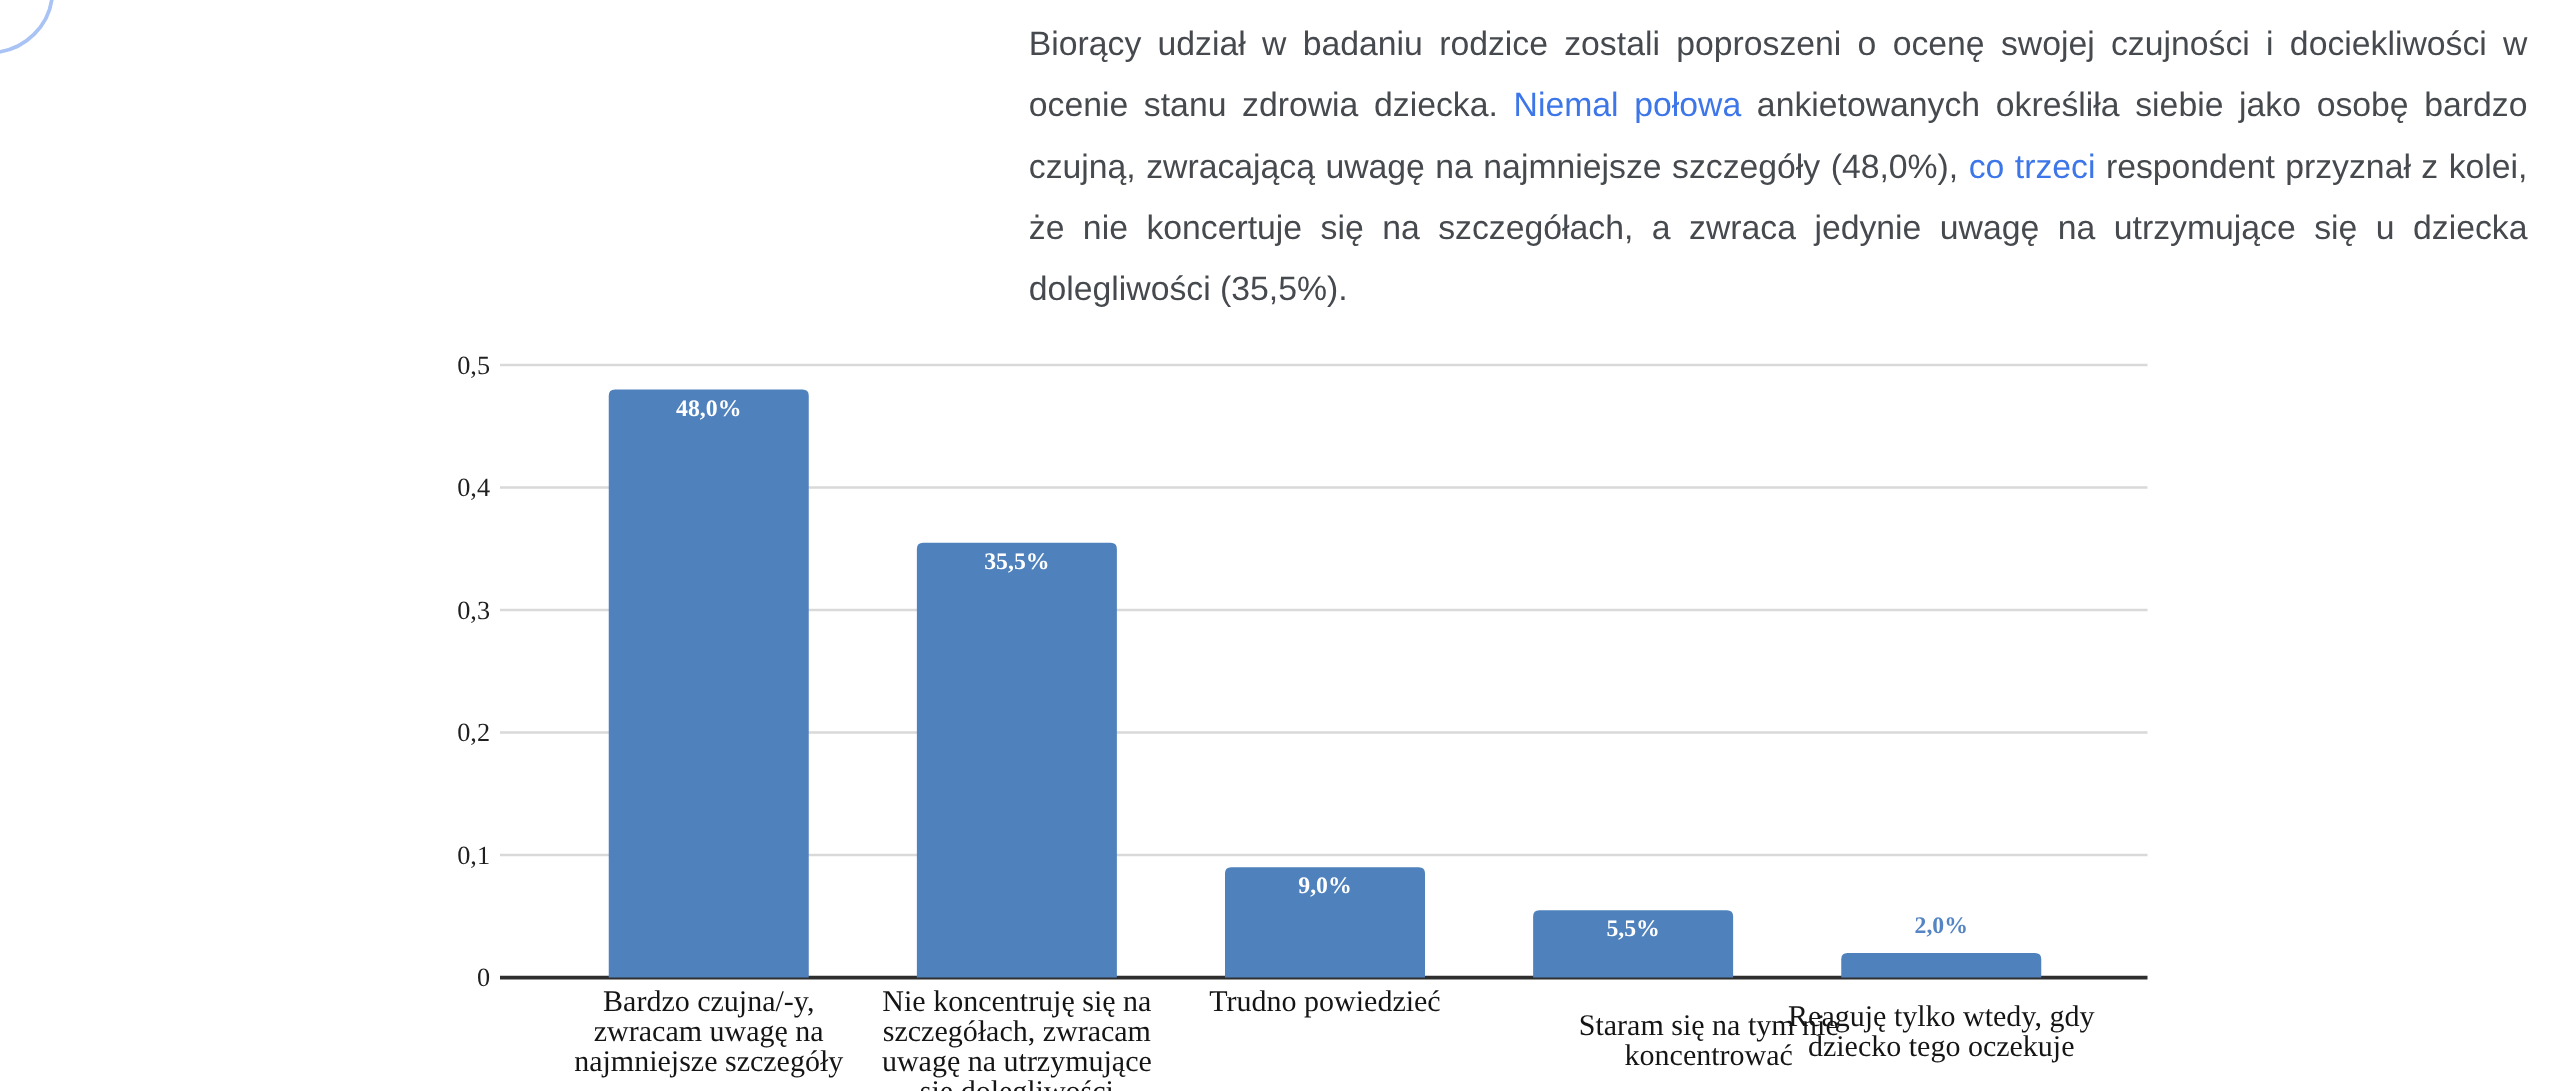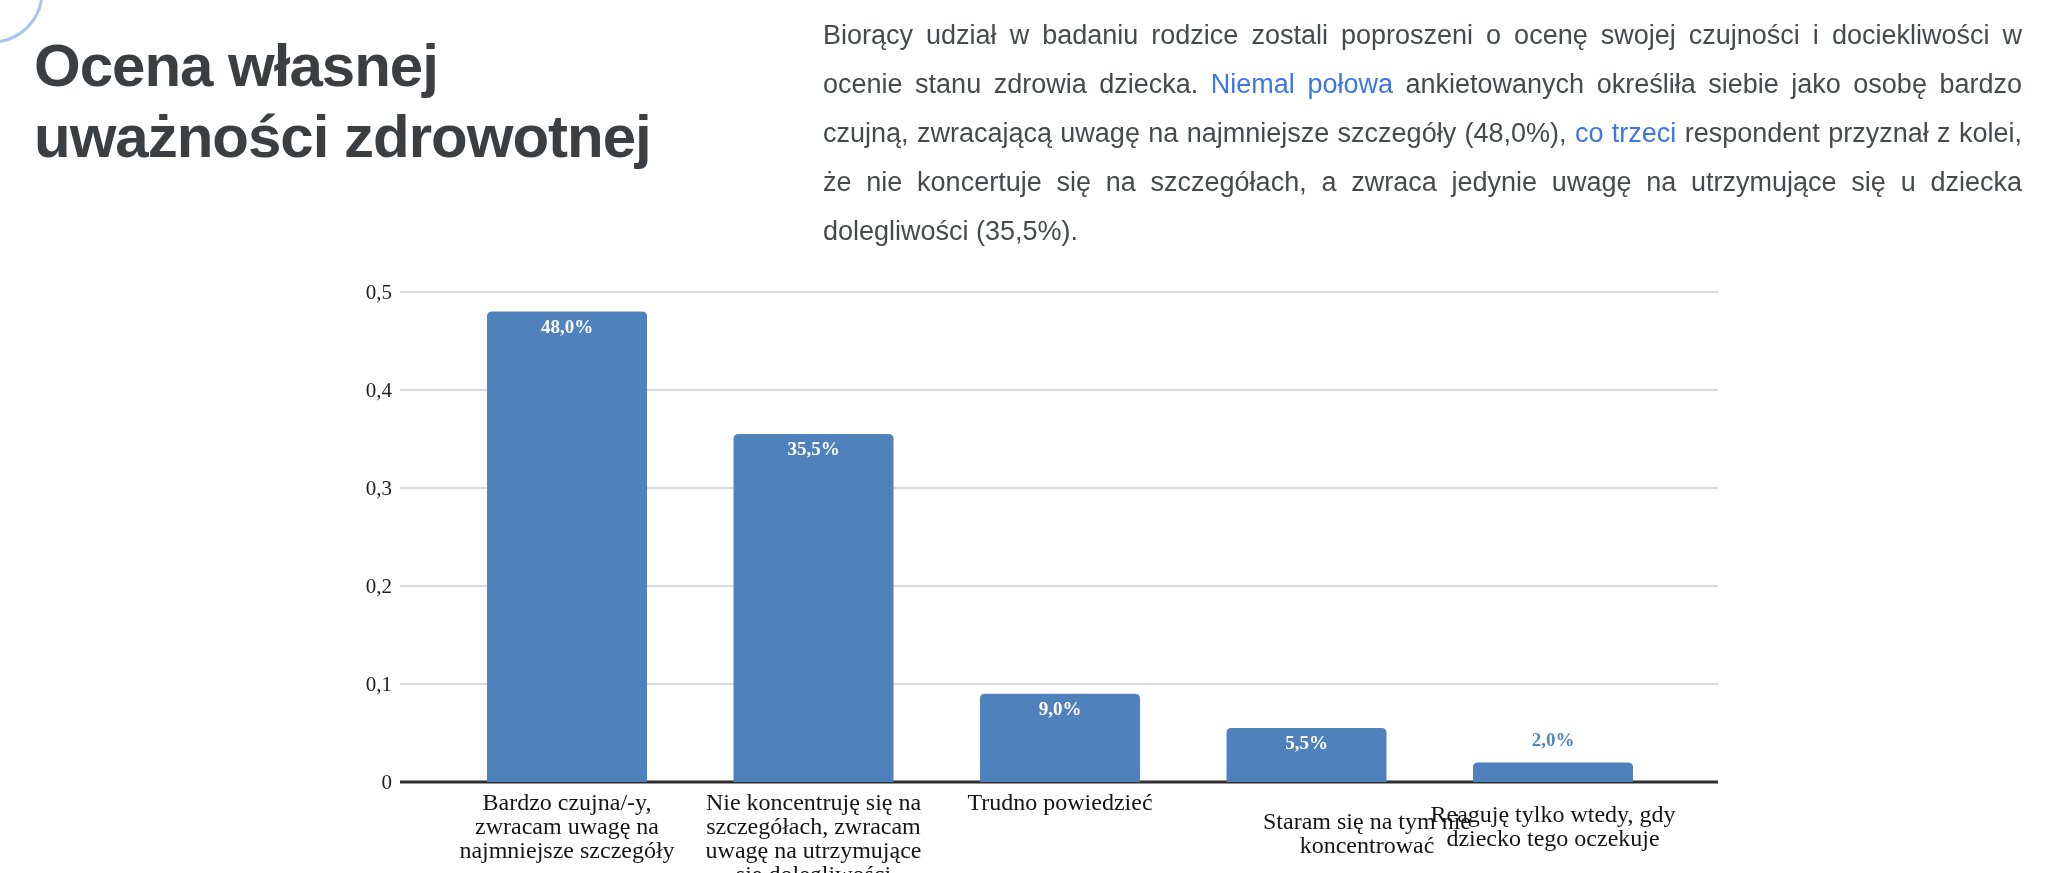--- a/index.html
+++ b/index.html
@@ -27,22 +27,20 @@
 </style>
 </head>
 <body>
 
 <div class="stage">
 
   <svg class="corner-arc" width="70" height="70" viewBox="0 0 70 70">
     <circle cx="-8" cy="-8" r="50" fill="none" stroke="#a9c3f5" stroke-width="3"></circle>
   </svg>
 
-  <h1 class="title">Ocena własnej
-uważności zdrowotnej</h1>
 
   <p class="lede"><span class="">Biorący udział w badaniu rodzice zostali poproszeni o ocenę swojej czujności i dociekliwości w ocenie stanu zdrowia dziecka. </span><span class="hl">Niemal połowa</span><span class=""> ankietowanych określiła siebie jako osobę bardzo czujną, zwracającą uwagę na najmniejsze szczegóły (48,0%), </span><span class="hl">co trzeci</span><span class=""> respondent przyznał z kolei, że nie koncertuje się na szczegółach, a zwraca jedynie uwagę na utrzymujące się u dziecka dolegliwości (35,5%).</span></p>
 
   <div class="chart">
     <svg id="chart-svg" width="2048" height="873" viewBox="0 0 2048 873">
         <text x="392" y="789" text-anchor="end" fill="#1f1f1f" font-family="&quot;Liberation Serif&quot;,serif" font-size="21">0</text>
         <line x1="400" y1="684" x2="1718" y2="684" stroke="#d9d9d9" stroke-width="2"></line>
         <text x="392" y="691" text-anchor="end" fill="#1f1f1f" font-family="&quot;Liberation Serif&quot;,serif" font-size="21">0,1</text>
         <line x1="400" y1="586" x2="1718" y2="586" stroke="#d9d9d9" stroke-width="2"></line>
         <text x="392" y="593" text-anchor="end" fill="#1f1f1f" font-family="&quot;Liberation Serif&quot;,serif" font-size="21">0,2</text>

